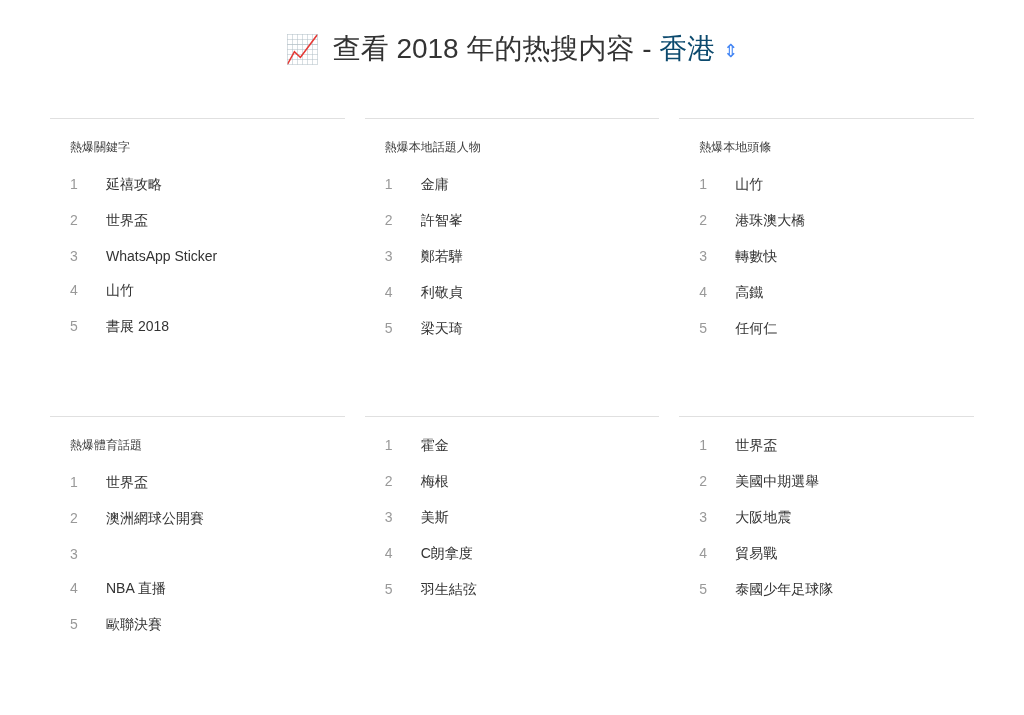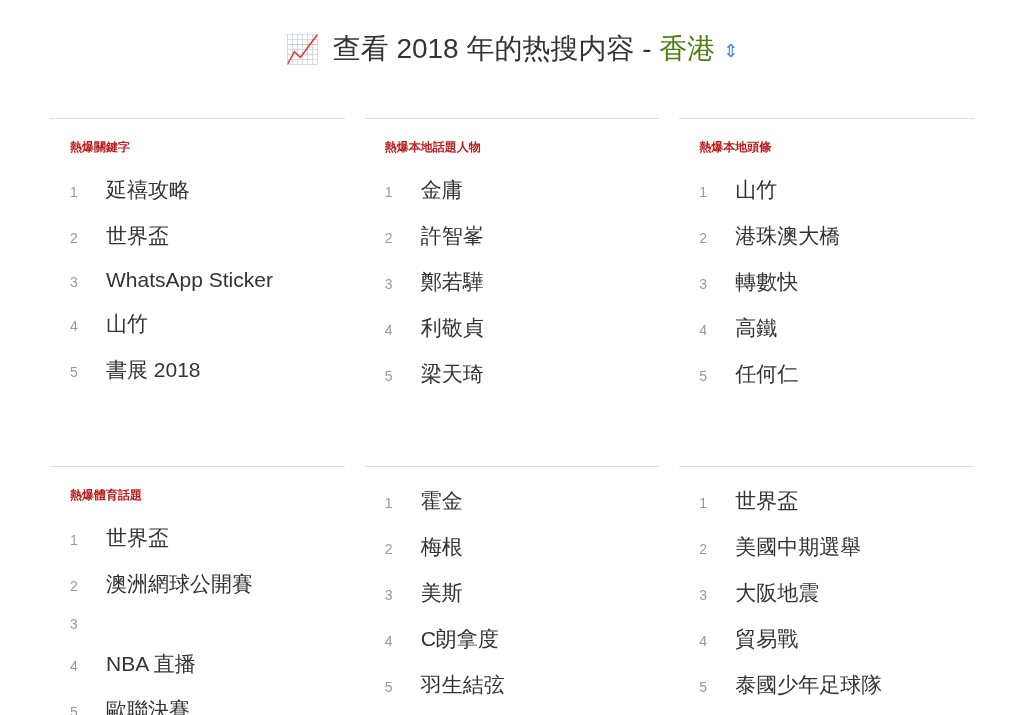--- a/index.html
+++ b/index.html
@@ -23,21 +23,21 @@
       justify-content: center;
       gap: 12px;
     }
 
     .header .trend-icon {
       color: #4285f4;
       font-size: 28px;
     }
 
     .header .region {
-      color: #4d7c0f;
+      color: #0c4a6e;
       text-align: right;
     }
 
     .header .region-arrows {
       color: #4285f4;
       font-size: 18px;
       vertical-align: middle;
     }
 
     .main-content {
@@ -48,42 +48,42 @@
     }
 
     .section {
       padding: 20px 30px 40px 20px;
       border-top: 1px solid #e0e0e0;
       margin: 10px 10px;
     }
 
     .section-title {
       font-size: 12px;
-      color: #b91c1c;
+      color: #404040;
       margin-bottom: 20px;
-      font-weight: 700;
+      font-weight: 400;
     }
 
     .list-item {
       display: flex;
       align-items: baseline;
       margin-bottom: 18px;
       font-size: 16px;
     }
 
     .list-number {
       color: #999;
       font-size: 14px;
       min-width: 24px;
       margin-right: 12px;
     }
 
     .list-text {
       color: #333;
-      font-size: 21px;
+      font-size: 14px;
       font-weight: 500;
     }
   </style>
 </head>
 <body>
 
 <div class="header">
   <span class="trend-icon">📈</span>
   <span>
     <span>查看 2018 年的热搜内容 - </span><span class="region">香港</span>

